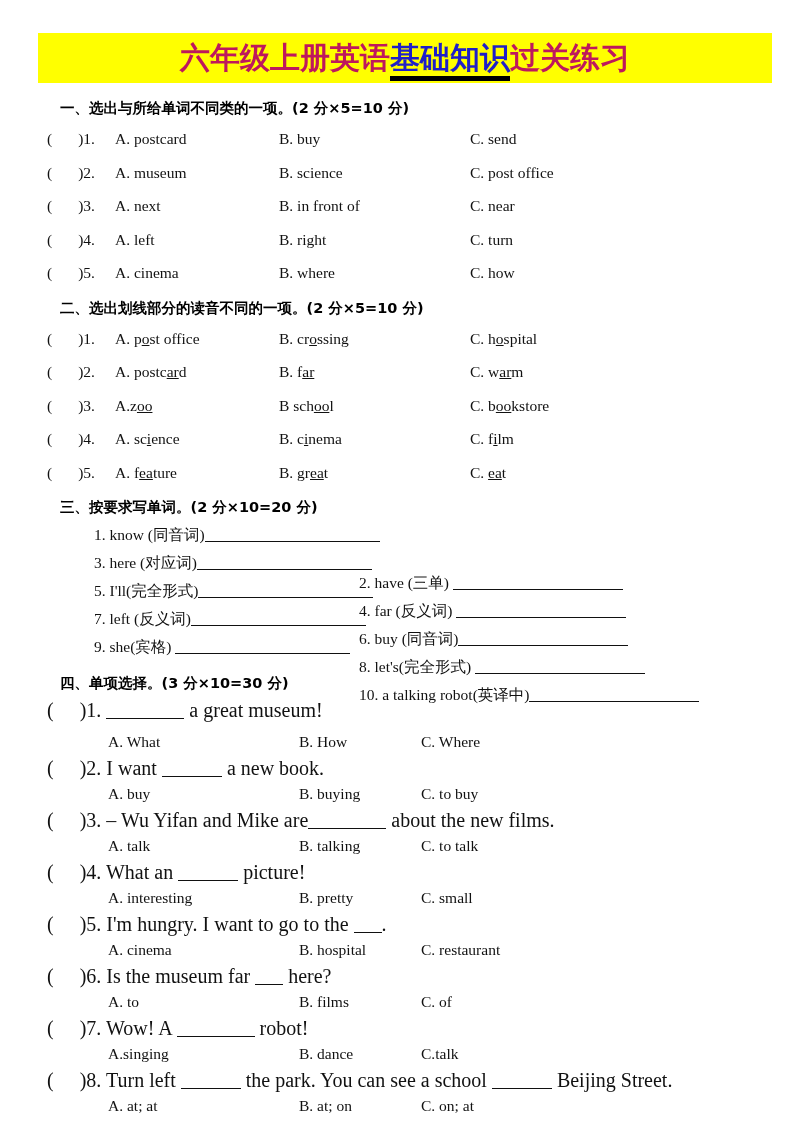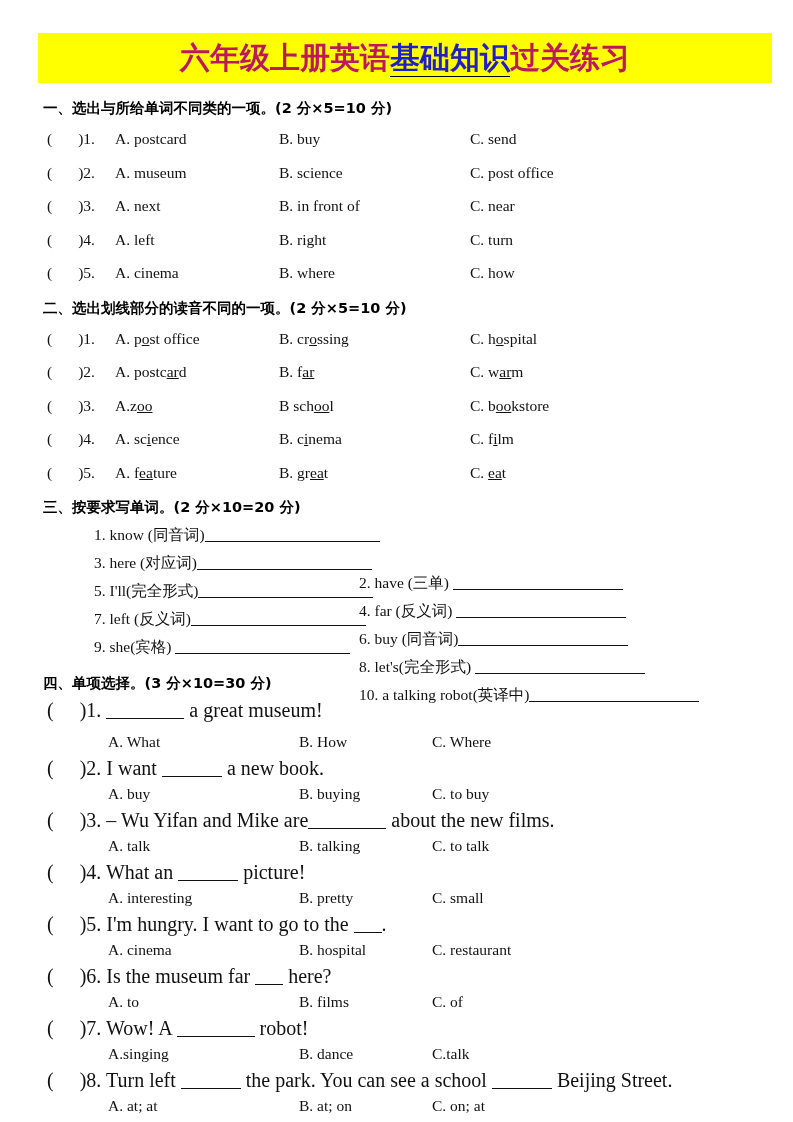--- a/index.html
+++ b/index.html
@@ -42,40 +42,40 @@
     font-family: "DejaVu Sans", "Liberation Sans", sans-serif;
     font-weight: bold;
     font-size: 30px;
     letter-spacing: 0px;
     white-space: nowrap;
     line-height: 1;
   }
   .title-seg-black { color: #be185d; text-align: center; }
   .title-seg-blue {
     color: #1f1fc8;
-    border-bottom: 1px solid #000000;
+    border-bottom: 5px solid #000000;
     padding-bottom: 1px;
   }
 
   
   .content {
     position: absolute;
     left: 0;
     top: 96px;
     width: 793px;
   }
 
   
   .sec-head {
     font-family: "DejaVu Sans", "Liberation Sans", sans-serif;
     font-weight: bold;
     font-size: 14.5px;
     color: #000000;
     margin: 0 0 2px 0;
-    padding-left: 43px;
+    padding-left: 60px;
     line-height: 24px;
     white-space: nowrap;
   }
 
   
   .q-row {
     position: relative;
     height: 33.5px;
     line-height: 33.5px;
     font-size: 15.5px;
@@ -123,21 +123,21 @@
   .mc-opts {
     position: relative;
     height: 26px;
     line-height: 26px;
     font-size: 15.5px;
     white-space: nowrap;
     padding-left: 40px;
   }
   .mc-opts .oa { position: absolute; left: 108px; }
   .mc-opts .ob { position: absolute; left: 272px; margin-left: 27px; }
-  .mc-opts .oc { position: absolute; left: 432px; }
+  .mc-opts .oc { position: absolute; left: 421px; }
 
   .spacer-6 { height: 6px; }
   .spacer-10 { height: 10px; }
 </style>
 </head>
 <body>
 
 <div class="page">
 
   <div class="title-banner">

